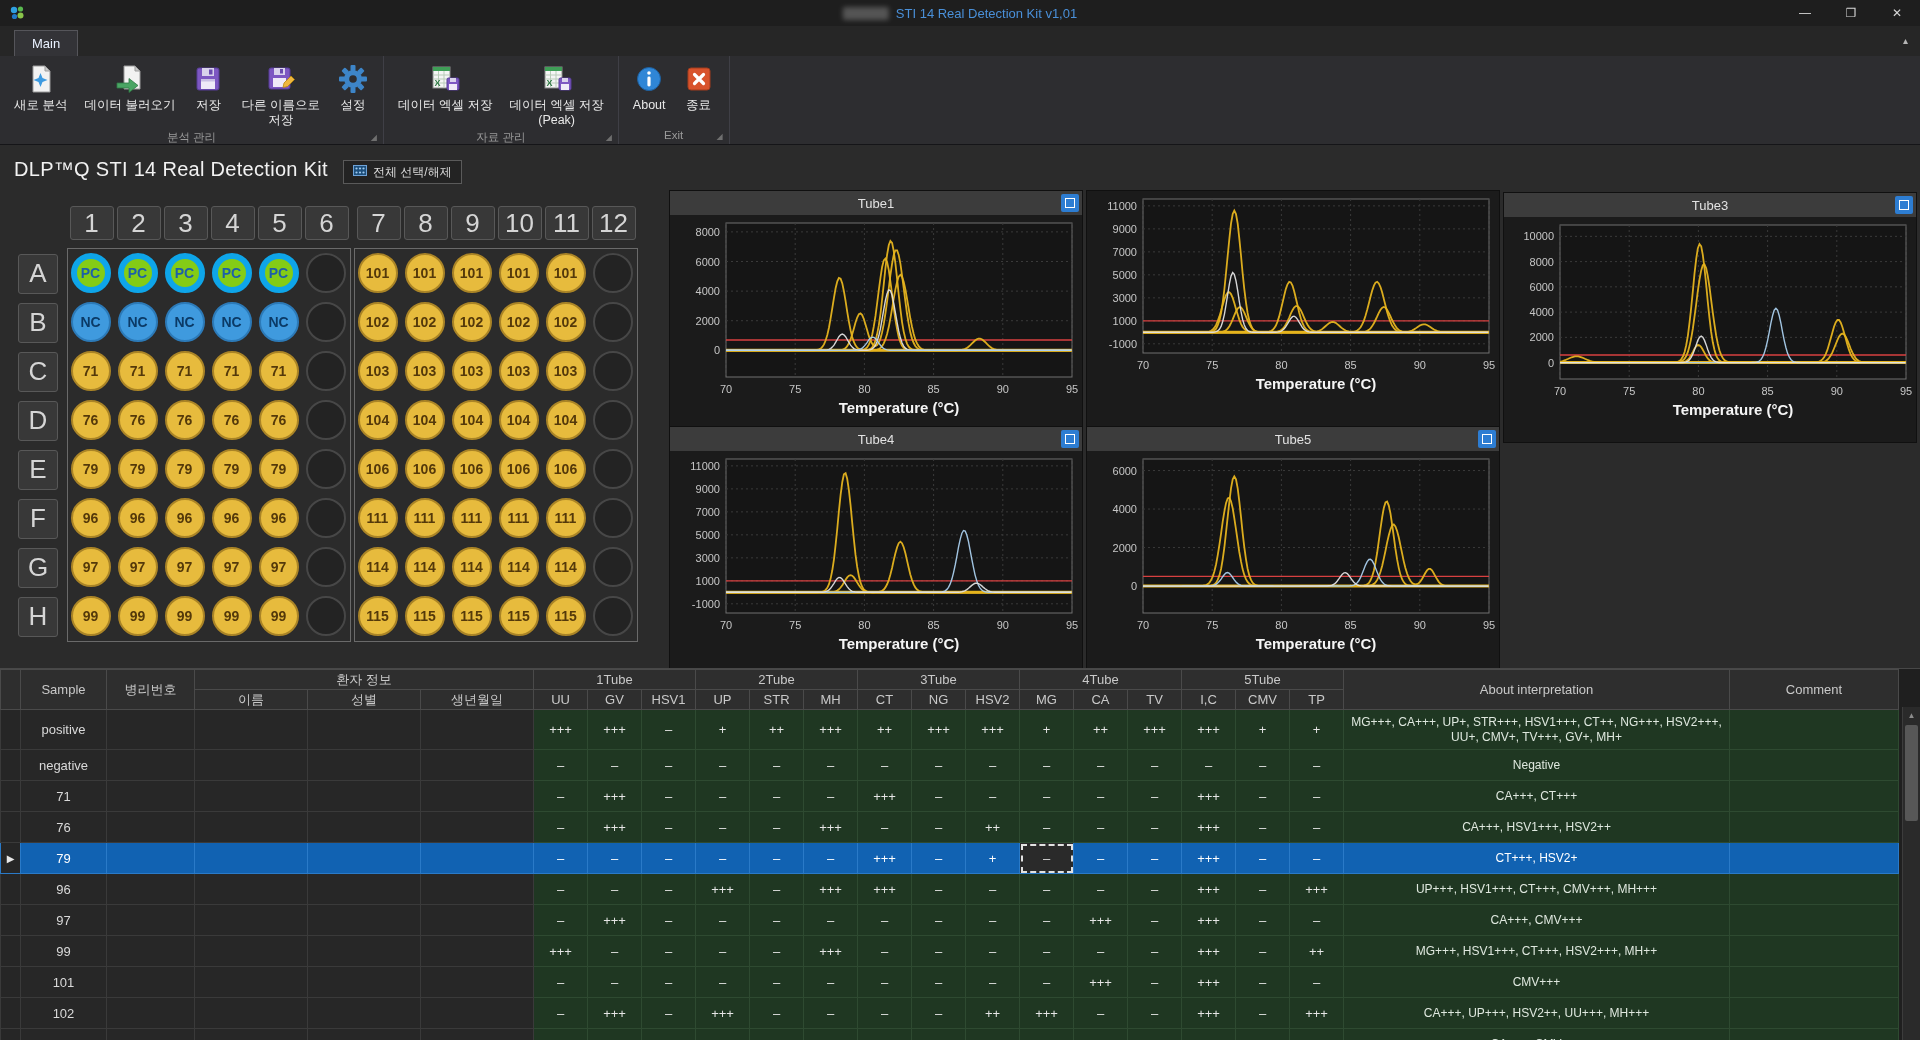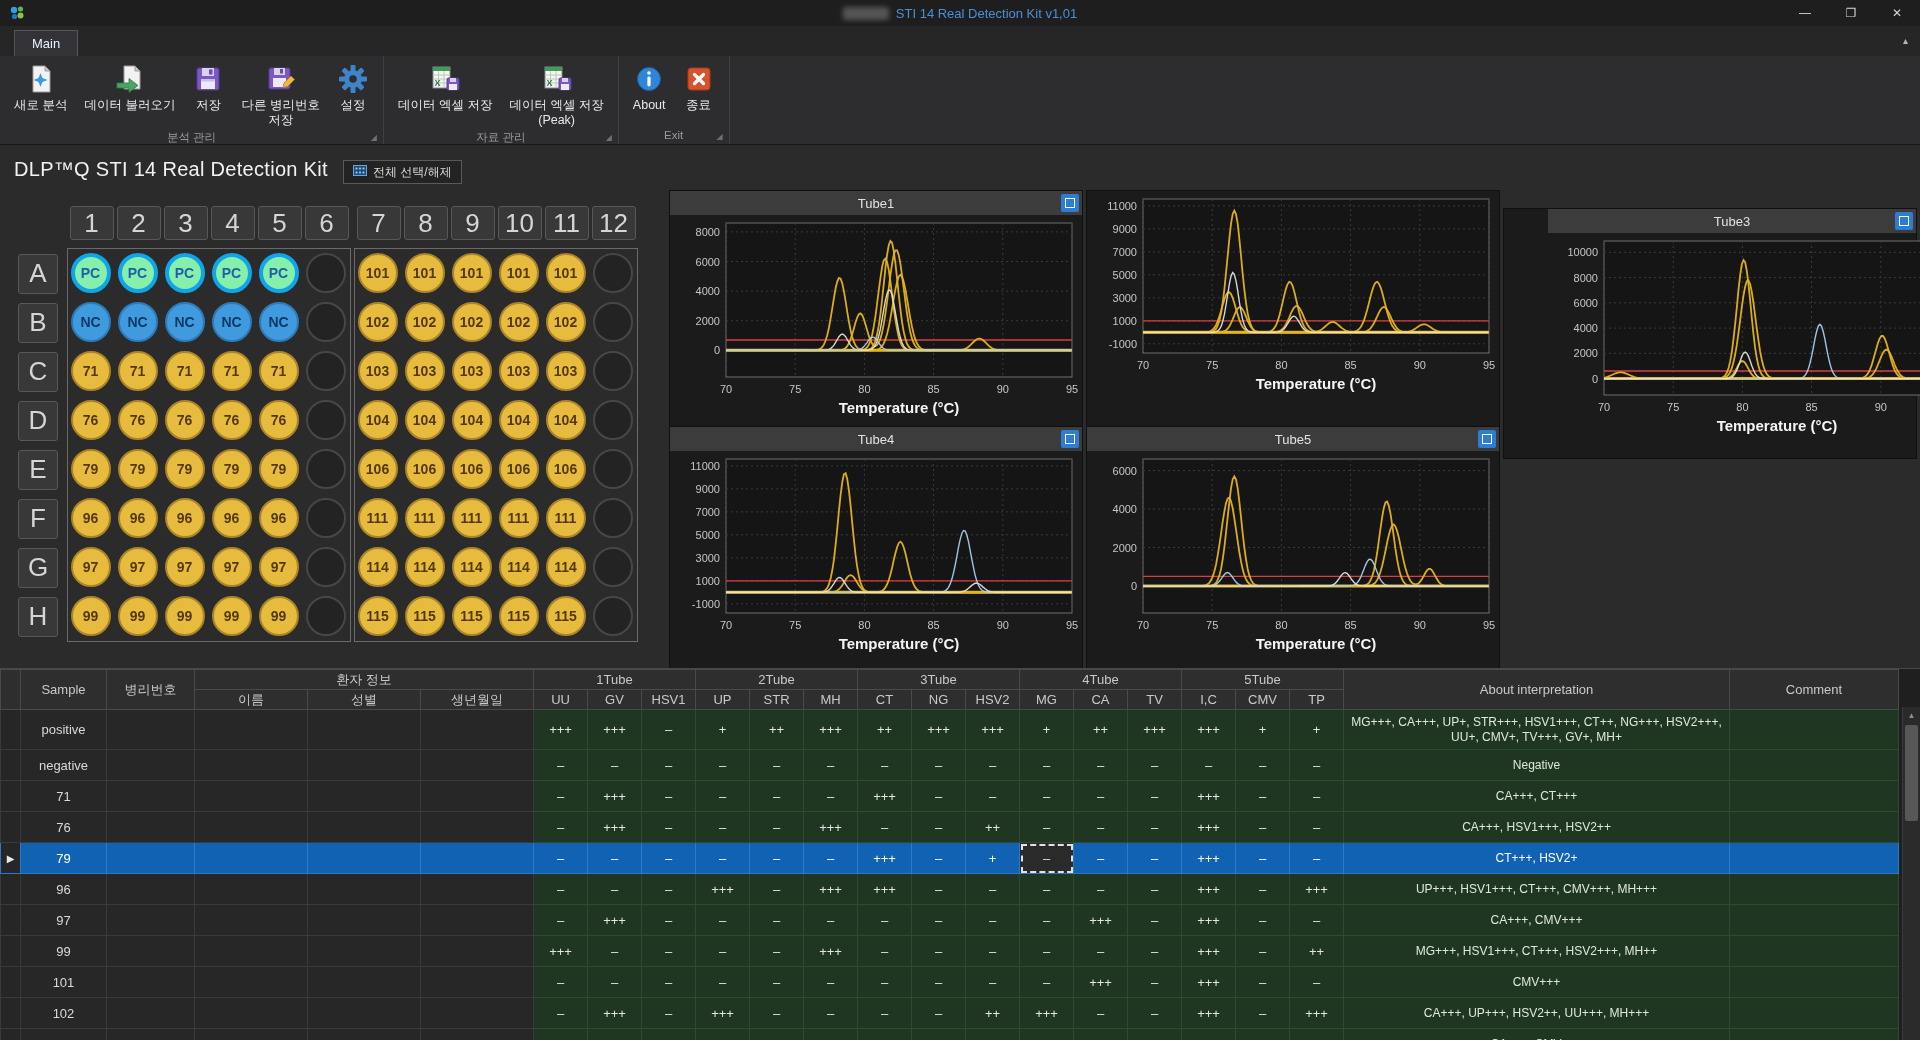--- a/index.html
+++ b/index.html
@@ -40,21 +40,21 @@
   .select-all{position:absolute;left:343px;top:160px;height:24px;border:1px solid #5a5a5a;
     background:#232323;display:flex;align-items:center;gap:6px;padding:0 9px;font-size:12px;
     color:#dcdcdc;font-family:inherit;}
   
   #plate{position:absolute;left:0;top:144px;width:662px;height:524px;}
   .plate-box{position:absolute;border:1px solid #6a6a6a;}
   .hdr-sq{position:absolute;background:#383838;border:1px solid #585858;border-radius:3px;
     color:#d5d5d5;display:flex;align-items:center;justify-content:center;font-size:26px;}
   .well{position:absolute;width:40px;height:40px;border-radius:50%;display:flex;align-items:center;
     justify-content:center;font-size:14px;font-weight:bold;box-sizing:border-box;}
-  .well.pc{background:#86efac;border:4px solid #0ea5e9;color:#1d5fa8;}
+  .well.pc{background:#84cc16;border:6px solid #0ea5e9;color:#1d5fa8;}
   .well.nc{background:#3f9ade;border:2px solid #2c7ab8;color:#0b3a66;}
   .well.sample{background:#e7bb3d;border:2px solid #aa8426;color:#54390a;}
   .well.empty{background:#232323;border:2px solid #474747;}
   
   #charts{position:absolute;left:0;top:0;width:1920px;height:668px;pointer-events:none;}
   .chart-tile{position:absolute;width:414px;height:251px;background:#1b1b1b;border:1px solid #101010;
     box-sizing:border-box;pointer-events:auto;}
   .chart-titlebar{height:24px;background:#3c3c3c;position:relative;display:flex;align-items:center;
     justify-content:center;color:#e2e2e2;font-size:13px;}
   .chart-expand{position:absolute;right:3px;top:3px;width:18px;height:18px;background:#2d7dd2;
@@ -142,21 +142,21 @@
             <span class="lbl">저장</span>
           </button>
           <button class="ribbon-btn">
             <span class="ribbon-icon"><svg viewBox="0 0 32 32" width="32" height="32">
                 <rect x="4" y="5" width="21" height="21" rx="2" fill="#7d57c2" stroke="#563d96"></rect>
                 <rect x="9" y="5" width="11" height="7" fill="#d9d2ec"></rect>
                 <rect x="15" y="6" width="3" height="4.5" fill="#6a4bb0"></rect>
                 <rect x="8" y="15" width="13" height="9" fill="#efeaf8"></rect>
                 <path d="M19 20l7-7 3.5 3.5-7 7-4.5 1z" fill="#efb73e" stroke="#b8860b" stroke-width="0.8"></path>
               </svg></span>
-            <span class="lbl">다른 병리번호
+            <span class="lbl">다른 이름으로
 저장</span>
           </button>
           <button class="ribbon-btn">
             <span class="ribbon-icon"><svg viewBox="0 0 32 32" width="32" height="32">
                 <g fill="#3d85c8">
                   <circle cx="16" cy="16" r="9"></circle>
                   <rect x="13.5" y="2" width="5" height="6" rx="1"></rect>
                   <rect x="13.5" y="24" width="5" height="6" rx="1"></rect>
                   <rect x="2" y="13.5" width="6" height="5" rx="1"></rect>
                   <rect x="24" y="13.5" width="6" height="5" rx="1"></rect>
@@ -464,21 +464,21 @@
               <path d="M56.0 141.3L57.7 141.3L59.3 141.3L61.0 141.3L62.6 141.3L64.3 141.3L66.0 141.3L67.6 141.3L69.3 141.3L70.9 141.3L72.6 141.3L74.3 141.3L75.9 141.3L77.6 141.3L79.3 141.3L80.9 141.3L82.6 141.3L84.2 141.3L85.9 141.3L87.6 141.3L89.2 141.3L90.9 141.3L92.5 141.3L94.2 141.3L95.9 141.3L97.5 141.3L99.2 141.3L100.8 141.3L102.5 141.3L104.2 141.3L105.8 141.3L107.5 141.3L109.1 141.3L110.8 141.3L112.5 141.3L114.1 141.3L115.8 141.3L117.4 141.3L119.1 141.3L120.8 141.2L122.4 141.1L124.1 140.9L125.8 140.4L127.4 139.4L129.1 137.6L130.7 134.5L132.4 129.5L134.1 122.0L135.7 111.6L137.4 98.1L139.0 82.0L140.7 64.5L142.4 47.3L144.0 32.7L145.7 23.0L147.3 19.5L149.0 23.0L150.7 32.7L152.3 47.3L154.0 64.5L155.6 82.0L157.3 98.1L159.0 111.6L160.6 122.0L162.3 129.5L164.0 134.5L165.6 137.6L167.3 139.4L168.9 140.4L170.6 140.9L172.3 141.1L173.9 141.2L175.6 141.3L177.2 141.3L178.9 141.3L180.6 141.3L182.2 141.3L183.9 141.3L185.5 141.3L187.2 141.3L188.9 141.3L190.5 141.3L192.2 141.3L193.8 141.3L195.5 141.3L197.2 141.3L198.8 141.3L200.5 141.3L202.2 141.3L203.8 141.3L205.5 141.3L207.1 141.3L208.8 141.3L210.5 141.3L212.1 141.3L213.8 141.3L215.4 141.3L217.1 141.3L218.8 141.3L220.4 141.3L222.1 141.3L223.7 141.3L225.4 141.3L227.1 141.3L228.7 141.3L230.4 141.3L232.0 141.3L233.7 141.3L235.4 141.3L237.0 141.3L238.7 141.3L240.3 141.3L242.0 141.3L243.7 141.3L245.3 141.3L247.0 141.3L248.7 141.3L250.3 141.3L252.0 141.3L253.6 141.3L255.3 141.3L257.0 141.3L258.6 141.3L260.3 141.3L261.9 141.3L263.6 141.3L265.3 141.3L266.9 141.3L268.6 141.3L270.2 141.3L271.9 141.3L273.6 141.3L275.2 141.3L276.9 141.3L278.5 141.3L280.2 141.3L281.9 141.3L283.5 141.3L285.2 141.3L286.9 141.3L288.5 141.3L290.2 141.3L291.8 141.3L293.5 141.3L295.2 141.3L296.8 141.3L298.5 141.3L300.1 141.3L301.8 141.3L303.5 141.3L305.1 141.3L306.8 141.3L308.4 141.3L310.1 141.3L311.8 141.3L313.4 141.3L315.1 141.3L316.7 141.3L318.4 141.3L320.1 141.3L321.7 141.3L323.4 141.3L325.0 141.3L326.7 141.3L328.4 141.3L330.0 141.3L331.7 141.3L333.4 141.3L335.0 141.3L336.7 141.3L338.3 141.3L340.0 141.3L341.7 141.3L343.3 141.3L345.0 141.3L346.6 141.3L348.3 141.3L350.0 141.3L351.6 141.3L353.3 141.3L354.9 141.3L356.6 141.3L358.3 141.3L359.9 141.3L361.6 141.3L363.2 141.3L364.9 141.3L366.6 141.3L368.2 141.3L369.9 141.3L371.6 141.3L373.2 141.3L374.9 141.3L376.5 141.3L378.2 141.3L379.9 141.3L381.5 141.3L383.2 141.3L384.8 141.3L386.5 141.3L388.2 141.3L389.8 141.3L391.5 141.3L393.1 141.3L394.8 141.3L396.5 141.3L398.1 141.3L399.8 141.3L401.4 141.3" fill="none" stroke="#e6b41f" stroke-width="1.8" opacity="0.95"></path>
               <path d="M56.0 141.3L57.7 141.3L59.3 141.3L61.0 141.3L62.6 141.3L64.3 141.3L66.0 141.3L67.6 141.3L69.3 141.3L70.9 141.3L72.6 141.3L74.3 141.3L75.9 141.3L77.6 141.3L79.3 141.3L80.9 141.3L82.6 141.3L84.2 141.3L85.9 141.3L87.6 141.3L89.2 141.3L90.9 141.3L92.5 141.3L94.2 141.3L95.9 141.3L97.5 141.3L99.2 141.3L100.8 141.3L102.5 141.3L104.2 141.3L105.8 141.3L107.5 141.3L109.1 141.3L110.8 141.3L112.5 141.3L114.1 141.3L115.8 141.3L117.4 141.2L119.1 141.1L120.8 140.9L122.4 140.5L124.1 139.8L125.8 138.6L127.4 136.7L129.1 133.9L130.7 130.1L132.4 125.4L134.1 119.8L135.7 114.0L137.4 108.5L139.0 104.2L140.7 101.6L142.4 101.2L144.0 103.1L145.7 106.9L147.3 112.1L149.0 117.9L150.7 123.6L152.3 128.6L154.0 132.8L155.6 135.9L157.3 138.0L159.0 139.5L160.6 140.3L162.3 140.8L164.0 141.1L165.6 141.2L167.3 141.3L168.9 141.3L170.6 141.3L172.3 141.3L173.9 141.3L175.6 141.3L177.2 141.3L178.9 141.3L180.6 141.3L182.2 141.3L183.9 141.3L185.5 141.3L187.2 141.3L188.9 141.3L190.5 141.3L192.2 141.3L193.8 141.3L195.5 141.3L197.2 141.3L198.8 141.3L200.5 141.3L202.2 141.3L203.8 141.3L205.5 141.3L207.1 141.3L208.8 141.3L210.5 141.3L212.1 141.3L213.8 141.3L215.4 141.3L217.1 141.3L218.8 141.3L220.4 141.3L222.1 141.3L223.7 141.3L225.4 141.3L227.1 141.3L228.7 141.3L230.4 141.3L232.0 141.3L233.7 141.3L235.4 141.3L237.0 141.3L238.7 141.3L240.3 141.3L242.0 141.3L243.7 141.3L245.3 141.3L247.0 141.3L248.7 141.3L250.3 141.3L252.0 141.3L253.6 141.3L255.3 141.3L257.0 141.3L258.6 141.3L260.3 141.3L261.9 141.3L263.6 141.2L265.3 141.0L266.9 140.8L268.6 140.3L270.2 139.5L271.9 138.2L273.6 136.3L275.2 133.4L276.9 129.6L278.5 124.7L280.2 118.8L281.9 112.3L283.5 105.7L285.2 99.5L286.9 94.6L288.5 91.6L290.2 90.8L291.8 92.4L293.5 96.1L295.2 101.5L296.8 107.9L298.5 114.5L300.1 120.9L301.8 126.4L303.5 131.0L305.1 134.5L306.8 137.0L308.4 138.7L310.1 139.8L311.8 140.5L313.4 140.9L315.1 141.1L316.7 141.2L318.4 141.3L320.1 141.3L321.7 141.3L323.4 141.3L325.0 141.3L326.7 141.3L328.4 141.3L330.0 141.3L331.7 141.3L333.4 141.3L335.0 141.3L336.7 141.3L338.3 141.3L340.0 141.3L341.7 141.3L343.3 141.3L345.0 141.3L346.6 141.3L348.3 141.3L350.0 141.3L351.6 141.3L353.3 141.3L354.9 141.3L356.6 141.3L358.3 141.3L359.9 141.3L361.6 141.3L363.2 141.3L364.9 141.3L366.6 141.3L368.2 141.3L369.9 141.3L371.6 141.3L373.2 141.3L374.9 141.3L376.5 141.3L378.2 141.3L379.9 141.3L381.5 141.3L383.2 141.3L384.8 141.3L386.5 141.3L388.2 141.3L389.8 141.3L391.5 141.3L393.1 141.3L394.8 141.3L396.5 141.3L398.1 141.3L399.8 141.3L401.4 141.3" fill="none" stroke="#e6b41f" stroke-width="1.8" opacity="0.95"></path>
               <path d="M56.0 141.3L57.7 141.3L59.3 141.3L61.0 141.3L62.6 141.3L64.3 141.3L66.0 141.3L67.6 141.3L69.3 141.3L70.9 141.3L72.6 141.3L74.3 141.3L75.9 141.3L77.6 141.3L79.3 141.3L80.9 141.3L82.6 141.3L84.2 141.3L85.9 141.3L87.6 141.3L89.2 141.3L90.9 141.3L92.5 141.3L94.2 141.3L95.9 141.3L97.5 141.3L99.2 141.3L100.8 141.3L102.5 141.3L104.2 141.3L105.8 141.3L107.5 141.3L109.1 141.3L110.8 141.3L112.5 141.3L114.1 141.3L115.8 141.3L117.4 141.3L119.1 141.3L120.8 141.3L122.4 141.3L124.1 141.3L125.8 141.3L127.4 141.3L129.1 141.3L130.7 141.3L132.4 141.3L134.1 141.3L135.7 141.3L137.4 141.3L139.0 141.3L140.7 141.3L142.4 141.3L144.0 141.3L145.7 141.3L147.3 141.3L149.0 141.3L150.7 141.3L152.3 141.3L154.0 141.3L155.6 141.3L157.3 141.3L159.0 141.3L160.6 141.3L162.3 141.3L164.0 141.3L165.6 141.3L167.3 141.3L168.9 141.3L170.6 141.3L172.3 141.3L173.9 141.3L175.6 141.3L177.2 141.3L178.9 141.2L180.6 141.0L182.2 140.7L183.9 140.1L185.5 139.0L187.2 137.2L188.9 134.5L190.5 130.6L192.2 125.4L193.8 119.0L195.5 111.9L197.2 104.6L198.8 98.1L200.5 93.3L202.2 90.9L203.8 91.4L205.5 94.6L207.1 100.1L208.8 107.0L210.5 114.3L212.1 121.3L213.8 127.3L215.4 132.0L217.1 135.5L218.8 137.9L220.4 139.4L222.1 140.3L223.7 140.7L225.4 140.9L227.1 140.9L228.7 140.7L230.4 140.4L232.0 139.8L233.7 139.0L235.4 137.9L237.0 136.5L238.7 135.0L240.3 133.6L242.0 132.3L243.7 131.4L245.3 131.0L247.0 131.2L248.7 131.9L250.3 133.1L252.0 134.5L253.6 136.0L255.3 137.4L257.0 138.6L258.6 139.5L260.3 140.2L261.9 140.7L263.6 141.0L265.3 141.1L266.9 141.2L268.6 141.3L270.2 141.3L271.9 141.3L273.6 141.3L275.2 141.3L276.9 141.3L278.5 141.3L280.2 141.3L281.9 141.3L283.5 141.3L285.2 141.3L286.9 141.3L288.5 141.3L290.2 141.3L291.8 141.3L293.5 141.3L295.2 141.3L296.8 141.3L298.5 141.3L300.1 141.3L301.8 141.3L303.5 141.3L305.1 141.3L306.8 141.3L308.4 141.3L310.1 141.3L311.8 141.3L313.4 141.3L315.1 141.3L316.7 141.3L318.4 141.3L320.1 141.3L321.7 141.3L323.4 141.3L325.0 141.3L326.7 141.3L328.4 141.3L330.0 141.3L331.7 141.3L333.4 141.3L335.0 141.3L336.7 141.3L338.3 141.3L340.0 141.3L341.7 141.3L343.3 141.3L345.0 141.3L346.6 141.3L348.3 141.3L350.0 141.3L351.6 141.3L353.3 141.3L354.9 141.3L356.6 141.3L358.3 141.3L359.9 141.3L361.6 141.3L363.2 141.3L364.9 141.3L366.6 141.3L368.2 141.3L369.9 141.3L371.6 141.3L373.2 141.3L374.9 141.3L376.5 141.3L378.2 141.3L379.9 141.3L381.5 141.3L383.2 141.3L384.8 141.3L386.5 141.3L388.2 141.3L389.8 141.3L391.5 141.3L393.1 141.3L394.8 141.3L396.5 141.3L398.1 141.3L399.8 141.3L401.4 141.3" fill="none" stroke="#e6b41f" stroke-width="1.8" opacity="0.95"></path>
               <path d="M56.0 141.3L57.7 141.3L59.3 141.3L61.0 141.3L62.6 141.3L64.3 141.3L66.0 141.3L67.6 141.3L69.3 141.3L70.9 141.3L72.6 141.3L74.3 141.3L75.9 141.3L77.6 141.3L79.3 141.3L80.9 141.3L82.6 141.3L84.2 141.3L85.9 141.3L87.6 141.3L89.2 141.3L90.9 141.3L92.5 141.3L94.2 141.3L95.9 141.3L97.5 141.3L99.2 141.3L100.8 141.3L102.5 141.3L104.2 141.3L105.8 141.3L107.5 141.3L109.1 141.3L110.8 141.3L112.5 141.3L114.1 141.3L115.8 141.3L117.4 141.3L119.1 141.3L120.8 141.3L122.4 141.3L124.1 141.3L125.8 141.3L127.4 141.3L129.1 141.3L130.7 141.3L132.4 141.3L134.1 141.3L135.7 141.3L137.4 141.3L139.0 141.3L140.7 141.3L142.4 141.3L144.0 141.3L145.7 141.3L147.3 141.3L149.0 141.3L150.7 141.3L152.3 141.3L154.0 141.3L155.6 141.3L157.3 141.3L159.0 141.3L160.6 141.3L162.3 141.3L164.0 141.3L165.6 141.3L167.3 141.3L168.9 141.3L170.6 141.3L172.3 141.3L173.9 141.3L175.6 141.3L177.2 141.3L178.9 141.3L180.6 141.3L182.2 141.3L183.9 141.3L185.5 141.3L187.2 141.2L188.9 141.0L190.5 140.7L192.2 140.2L193.8 139.3L195.5 138.0L197.2 136.1L198.8 133.5L200.5 130.3L202.2 126.6L203.8 122.7L205.5 119.2L207.1 116.5L208.8 115.1L210.5 115.1L212.1 116.5L213.8 119.2L215.4 122.7L217.1 126.6L218.8 130.3L220.4 133.5L222.1 136.1L223.7 138.0L225.4 139.3L227.1 140.2L228.7 140.7L230.4 141.0L232.0 141.2L233.7 141.3L235.4 141.3L237.0 141.3L238.7 141.3L240.3 141.3L242.0 141.3L243.7 141.3L245.3 141.3L247.0 141.3L248.7 141.3L250.3 141.3L252.0 141.3L253.6 141.3L255.3 141.3L257.0 141.3L258.6 141.3L260.3 141.3L261.9 141.3L263.6 141.3L265.3 141.3L266.9 141.3L268.6 141.3L270.2 141.3L271.9 141.3L273.6 141.2L275.2 141.1L276.9 140.9L278.5 140.5L280.2 139.9L281.9 138.9L283.5 137.3L285.2 135.1L286.9 132.3L288.5 129.0L290.2 125.4L291.8 121.8L293.5 118.8L295.2 116.7L296.8 116.0L298.5 116.7L300.1 118.8L301.8 121.8L303.5 125.4L305.1 129.0L306.8 132.3L308.4 135.1L310.1 137.3L311.8 138.9L313.4 139.9L315.1 140.5L316.7 140.9L318.4 141.1L320.1 141.2L321.7 141.3L323.4 141.3L325.0 141.3L326.7 141.3L328.4 141.3L330.0 141.3L331.7 141.3L333.4 141.3L335.0 141.3L336.7 141.3L338.3 141.3L340.0 141.3L341.7 141.3L343.3 141.3L345.0 141.3L346.6 141.3L348.3 141.3L350.0 141.3L351.6 141.3L353.3 141.3L354.9 141.3L356.6 141.3L358.3 141.3L359.9 141.3L361.6 141.3L363.2 141.3L364.9 141.3L366.6 141.3L368.2 141.3L369.9 141.3L371.6 141.3L373.2 141.3L374.9 141.3L376.5 141.3L378.2 141.3L379.9 141.3L381.5 141.3L383.2 141.3L384.8 141.3L386.5 141.3L388.2 141.3L389.8 141.3L391.5 141.3L393.1 141.3L394.8 141.3L396.5 141.3L398.1 141.3L399.8 141.3L401.4 141.3" fill="none" stroke="#e6b41f" stroke-width="1.8" opacity="0.95"></path>
               <path d="M56.0 141.3L57.7 141.3L59.3 141.3L61.0 141.3L62.6 141.3L64.3 141.3L66.0 141.3L67.6 141.3L69.3 141.3L70.9 141.3L72.6 141.3L74.3 141.3L75.9 141.3L77.6 141.3L79.3 141.3L80.9 141.3L82.6 141.3L84.2 141.3L85.9 141.3L87.6 141.3L89.2 141.3L90.9 141.3L92.5 141.3L94.2 141.3L95.9 141.3L97.5 141.3L99.2 141.3L100.8 141.3L102.5 141.3L104.2 141.3L105.8 141.3L107.5 141.3L109.1 141.3L110.8 141.3L112.5 141.3L114.1 141.3L115.8 141.3L117.4 141.3L119.1 141.3L120.8 141.3L122.4 141.3L124.1 141.3L125.8 141.3L127.4 141.3L129.1 141.3L130.7 141.3L132.4 141.2L134.1 141.1L135.7 140.7L137.4 140.2L139.0 139.2L140.7 137.6L142.4 135.2L144.0 132.1L145.7 128.3L147.3 124.3L149.0 120.5L150.7 117.6L152.3 116.1L154.0 116.4L155.6 118.4L157.3 121.7L159.0 125.6L160.6 129.7L162.3 133.2L164.0 136.1L165.6 138.2L167.3 139.6L168.9 140.4L170.6 140.9L172.3 141.1L173.9 141.2L175.6 141.3L177.2 141.3L178.9 141.3L180.6 141.3L182.2 141.3L183.9 141.3L185.5 141.3L187.2 141.3L188.9 141.3L190.5 141.3L192.2 141.3L193.8 141.3L195.5 141.3L197.2 141.3L198.8 141.3L200.5 141.3L202.2 141.3L203.8 141.3L205.5 141.3L207.1 141.3L208.8 141.3L210.5 141.3L212.1 141.3L213.8 141.3L215.4 141.3L217.1 141.3L218.8 141.3L220.4 141.3L222.1 141.3L223.7 141.3L225.4 141.3L227.1 141.3L228.7 141.3L230.4 141.3L232.0 141.3L233.7 141.3L235.4 141.3L237.0 141.3L238.7 141.3L240.3 141.3L242.0 141.3L243.7 141.3L245.3 141.3L247.0 141.3L248.7 141.3L250.3 141.3L252.0 141.3L253.6 141.3L255.3 141.3L257.0 141.3L258.6 141.3L260.3 141.3L261.9 141.3L263.6 141.3L265.3 141.3L266.9 141.3L268.6 141.3L270.2 141.3L271.9 141.3L273.6 141.3L275.2 141.3L276.9 141.3L278.5 141.3L280.2 141.3L281.9 141.3L283.5 141.3L285.2 141.3L286.9 141.3L288.5 141.3L290.2 141.3L291.8 141.3L293.5 141.3L295.2 141.3L296.8 141.3L298.5 141.3L300.1 141.3L301.8 141.3L303.5 141.3L305.1 141.3L306.8 141.3L308.4 141.3L310.1 141.3L311.8 141.3L313.4 141.3L315.1 141.3L316.7 141.2L318.4 141.1L320.1 140.9L321.7 140.6L323.4 140.1L325.0 139.5L326.7 138.6L328.4 137.6L330.0 136.4L331.7 135.3L333.4 134.3L335.0 133.6L336.7 133.3L338.3 133.4L340.0 134.0L341.7 134.9L343.3 136.0L345.0 137.2L346.6 138.3L348.3 139.2L350.0 139.9L351.6 140.5L353.3 140.8L354.9 141.0L356.6 141.2L358.3 141.2L359.9 141.3L361.6 141.3L363.2 141.3L364.9 141.3L366.6 141.3L368.2 141.3L369.9 141.3L371.6 141.3L373.2 141.3L374.9 141.3L376.5 141.3L378.2 141.3L379.9 141.3L381.5 141.3L383.2 141.3L384.8 141.3L386.5 141.3L388.2 141.3L389.8 141.3L391.5 141.3L393.1 141.3L394.8 141.3L396.5 141.3L398.1 141.3L399.8 141.3L401.4 141.3" fill="none" stroke="#e6b41f" stroke-width="1.8" opacity="0.95"></path>
               <path d="M56.0 141.3L57.7 141.3L59.3 141.3L61.0 141.3L62.6 141.3L64.3 141.3L66.0 141.3L67.6 141.3L69.3 141.3L70.9 141.3L72.6 141.3L74.3 141.3L75.9 141.3L77.6 141.3L79.3 141.3L80.9 141.3L82.6 141.3L84.2 141.3L85.9 141.3L87.6 141.3L89.2 141.3L90.9 141.3L92.5 141.3L94.2 141.3L95.9 141.3L97.5 141.3L99.2 141.3L100.8 141.3L102.5 141.3L104.2 141.3L105.8 141.3L107.5 141.3L109.1 141.3L110.8 141.3L112.5 141.3L114.1 141.3L115.8 141.3L117.4 141.3L119.1 141.3L120.8 141.3L122.4 141.3L124.1 141.3L125.8 141.2L127.4 141.1L129.1 140.7L130.7 140.0L132.4 138.3L134.1 135.4L135.7 130.5L137.4 123.3L139.0 114.0L140.7 103.3L142.4 92.9L144.0 85.1L145.7 81.6L147.3 83.4L149.0 89.9L150.7 99.7L152.3 110.5L154.0 120.4L155.6 128.4L157.3 134.0L159.0 137.5L160.6 139.5L162.3 140.5L164.0 141.0L165.6 141.2L167.3 141.3L168.9 141.3L170.6 141.3L172.3 141.3L173.9 141.3L175.6 141.3L177.2 141.3L178.9 141.3L180.6 141.3L182.2 141.3L183.9 141.3L185.5 141.3L187.2 141.3L188.9 141.2L190.5 141.1L192.2 140.8L193.8 140.3L195.5 139.3L197.2 137.8L198.8 135.7L200.5 133.0L202.2 130.1L203.8 127.5L205.5 125.7L207.1 125.2L208.8 126.2L210.5 128.3L212.1 131.1L213.8 133.9L215.4 136.5L217.1 138.4L218.8 139.7L220.4 140.5L222.1 140.9L223.7 141.2L225.4 141.3L227.1 141.3L228.7 141.3L230.4 141.3L232.0 141.3L233.7 141.3L235.4 141.3L237.0 141.3L238.7 141.3L240.3 141.3L242.0 141.3L243.7 141.3L245.3 141.3L247.0 141.3L248.7 141.3L250.3 141.3L252.0 141.3L253.6 141.3L255.3 141.3L257.0 141.3L258.6 141.3L260.3 141.3L261.9 141.3L263.6 141.3L265.3 141.3L266.9 141.3L268.6 141.3L270.2 141.3L271.9 141.3L273.6 141.3L275.2 141.3L276.9 141.3L278.5 141.3L280.2 141.3L281.9 141.3L283.5 141.3L285.2 141.3L286.9 141.3L288.5 141.3L290.2 141.3L291.8 141.3L293.5 141.3L295.2 141.3L296.8 141.3L298.5 141.3L300.1 141.3L301.8 141.3L303.5 141.3L305.1 141.3L306.8 141.3L308.4 141.3L310.1 141.3L311.8 141.3L313.4 141.3L315.1 141.3L316.7 141.3L318.4 141.3L320.1 141.3L321.7 141.3L323.4 141.3L325.0 141.3L326.7 141.3L328.4 141.3L330.0 141.3L331.7 141.3L333.4 141.3L335.0 141.3L336.7 141.3L338.3 141.3L340.0 141.3L341.7 141.3L343.3 141.3L345.0 141.3L346.6 141.3L348.3 141.3L350.0 141.3L351.6 141.3L353.3 141.3L354.9 141.3L356.6 141.3L358.3 141.3L359.9 141.3L361.6 141.3L363.2 141.3L364.9 141.3L366.6 141.3L368.2 141.3L369.9 141.3L371.6 141.3L373.2 141.3L374.9 141.3L376.5 141.3L378.2 141.3L379.9 141.3L381.5 141.3L383.2 141.3L384.8 141.3L386.5 141.3L388.2 141.3L389.8 141.3L391.5 141.3L393.1 141.3L394.8 141.3L396.5 141.3L398.1 141.3L399.8 141.3L401.4 141.3" fill="none" stroke="#e0e0e0" stroke-width="1.4" opacity="0.95"></path>
             </g>
             <text x="229" y="198" text-anchor="middle" font-size="15" font-weight="bold" fill="#f5f5f5">Temperature (°C)</text>
           </svg></div>
       </div>
-      <div class="chart-tile" style="left: 1503px; top: 208px; padding-left: 44px;">
+      <div class="chart-tile" style="left: 1503px; top: 192px;">
         <div class="chart-titlebar">
           <span>Tube3</span>
           <button class="chart-expand">
             <span class="sq"></span>
           </button>
         </div>
         <div><svg width="414" height="208">
             <defs>
               <clipPath id="clip2">
                 <rect x="56" y="8" width="346" height="154"></rect>

